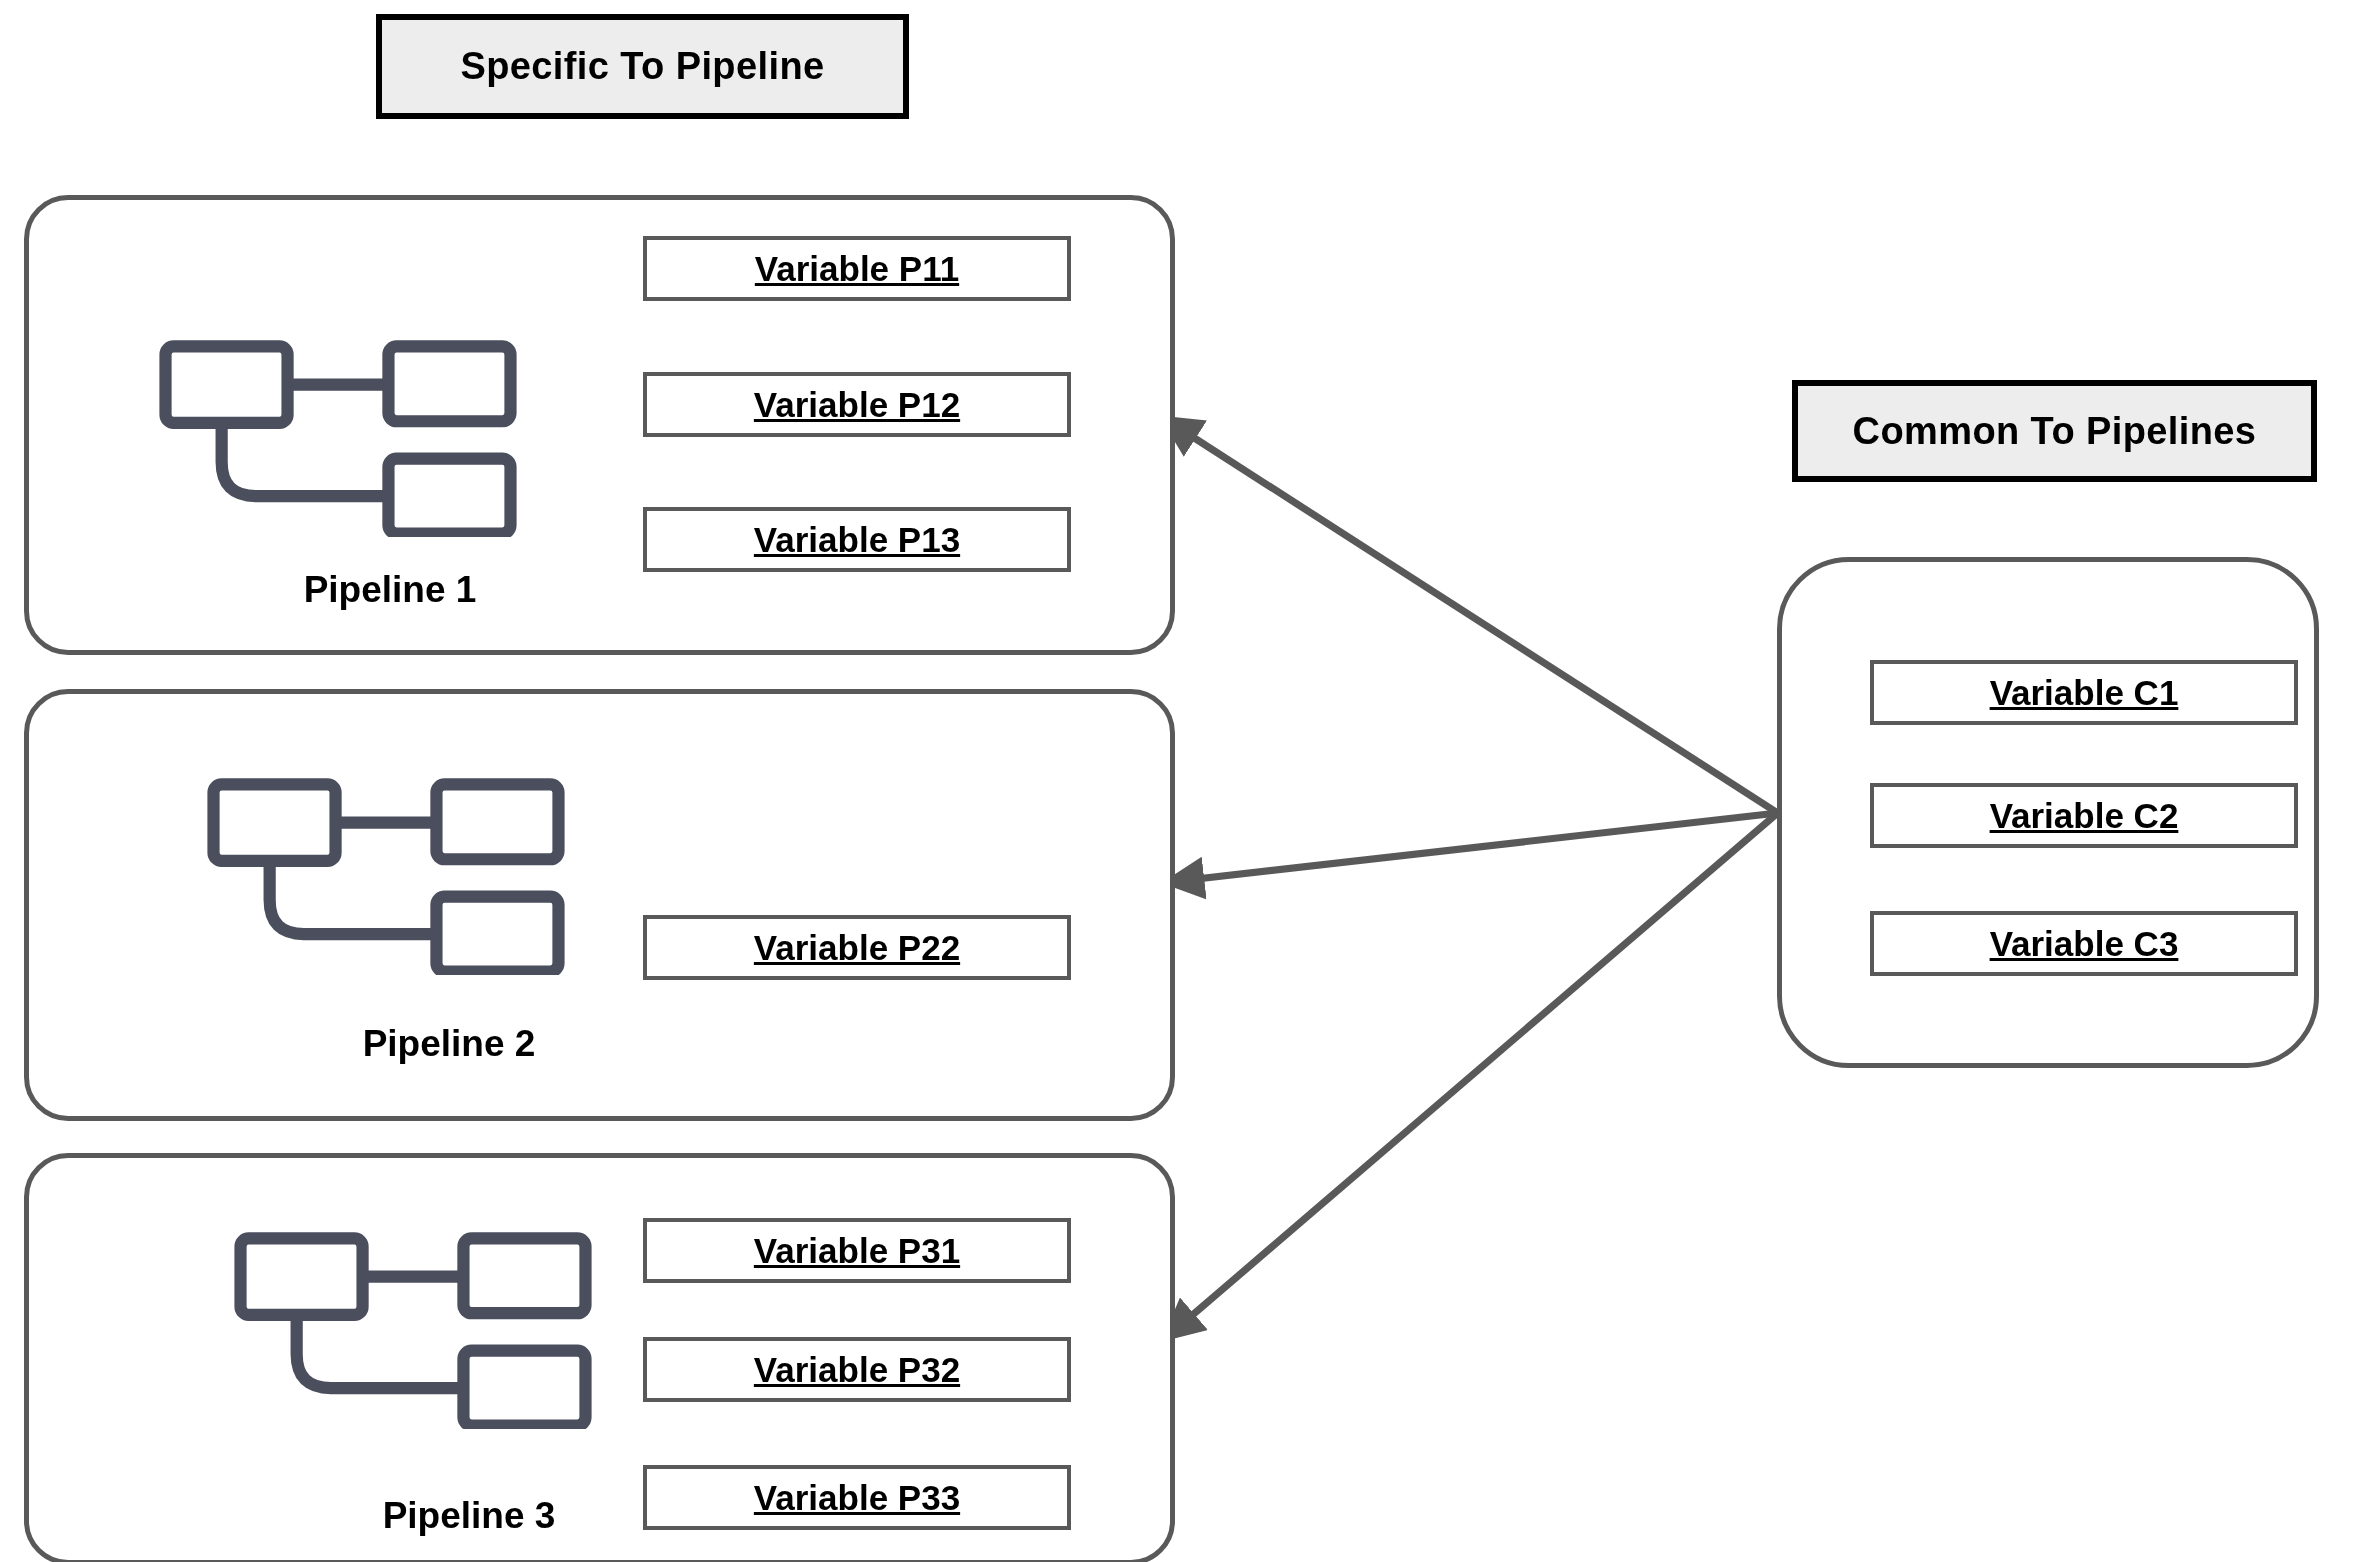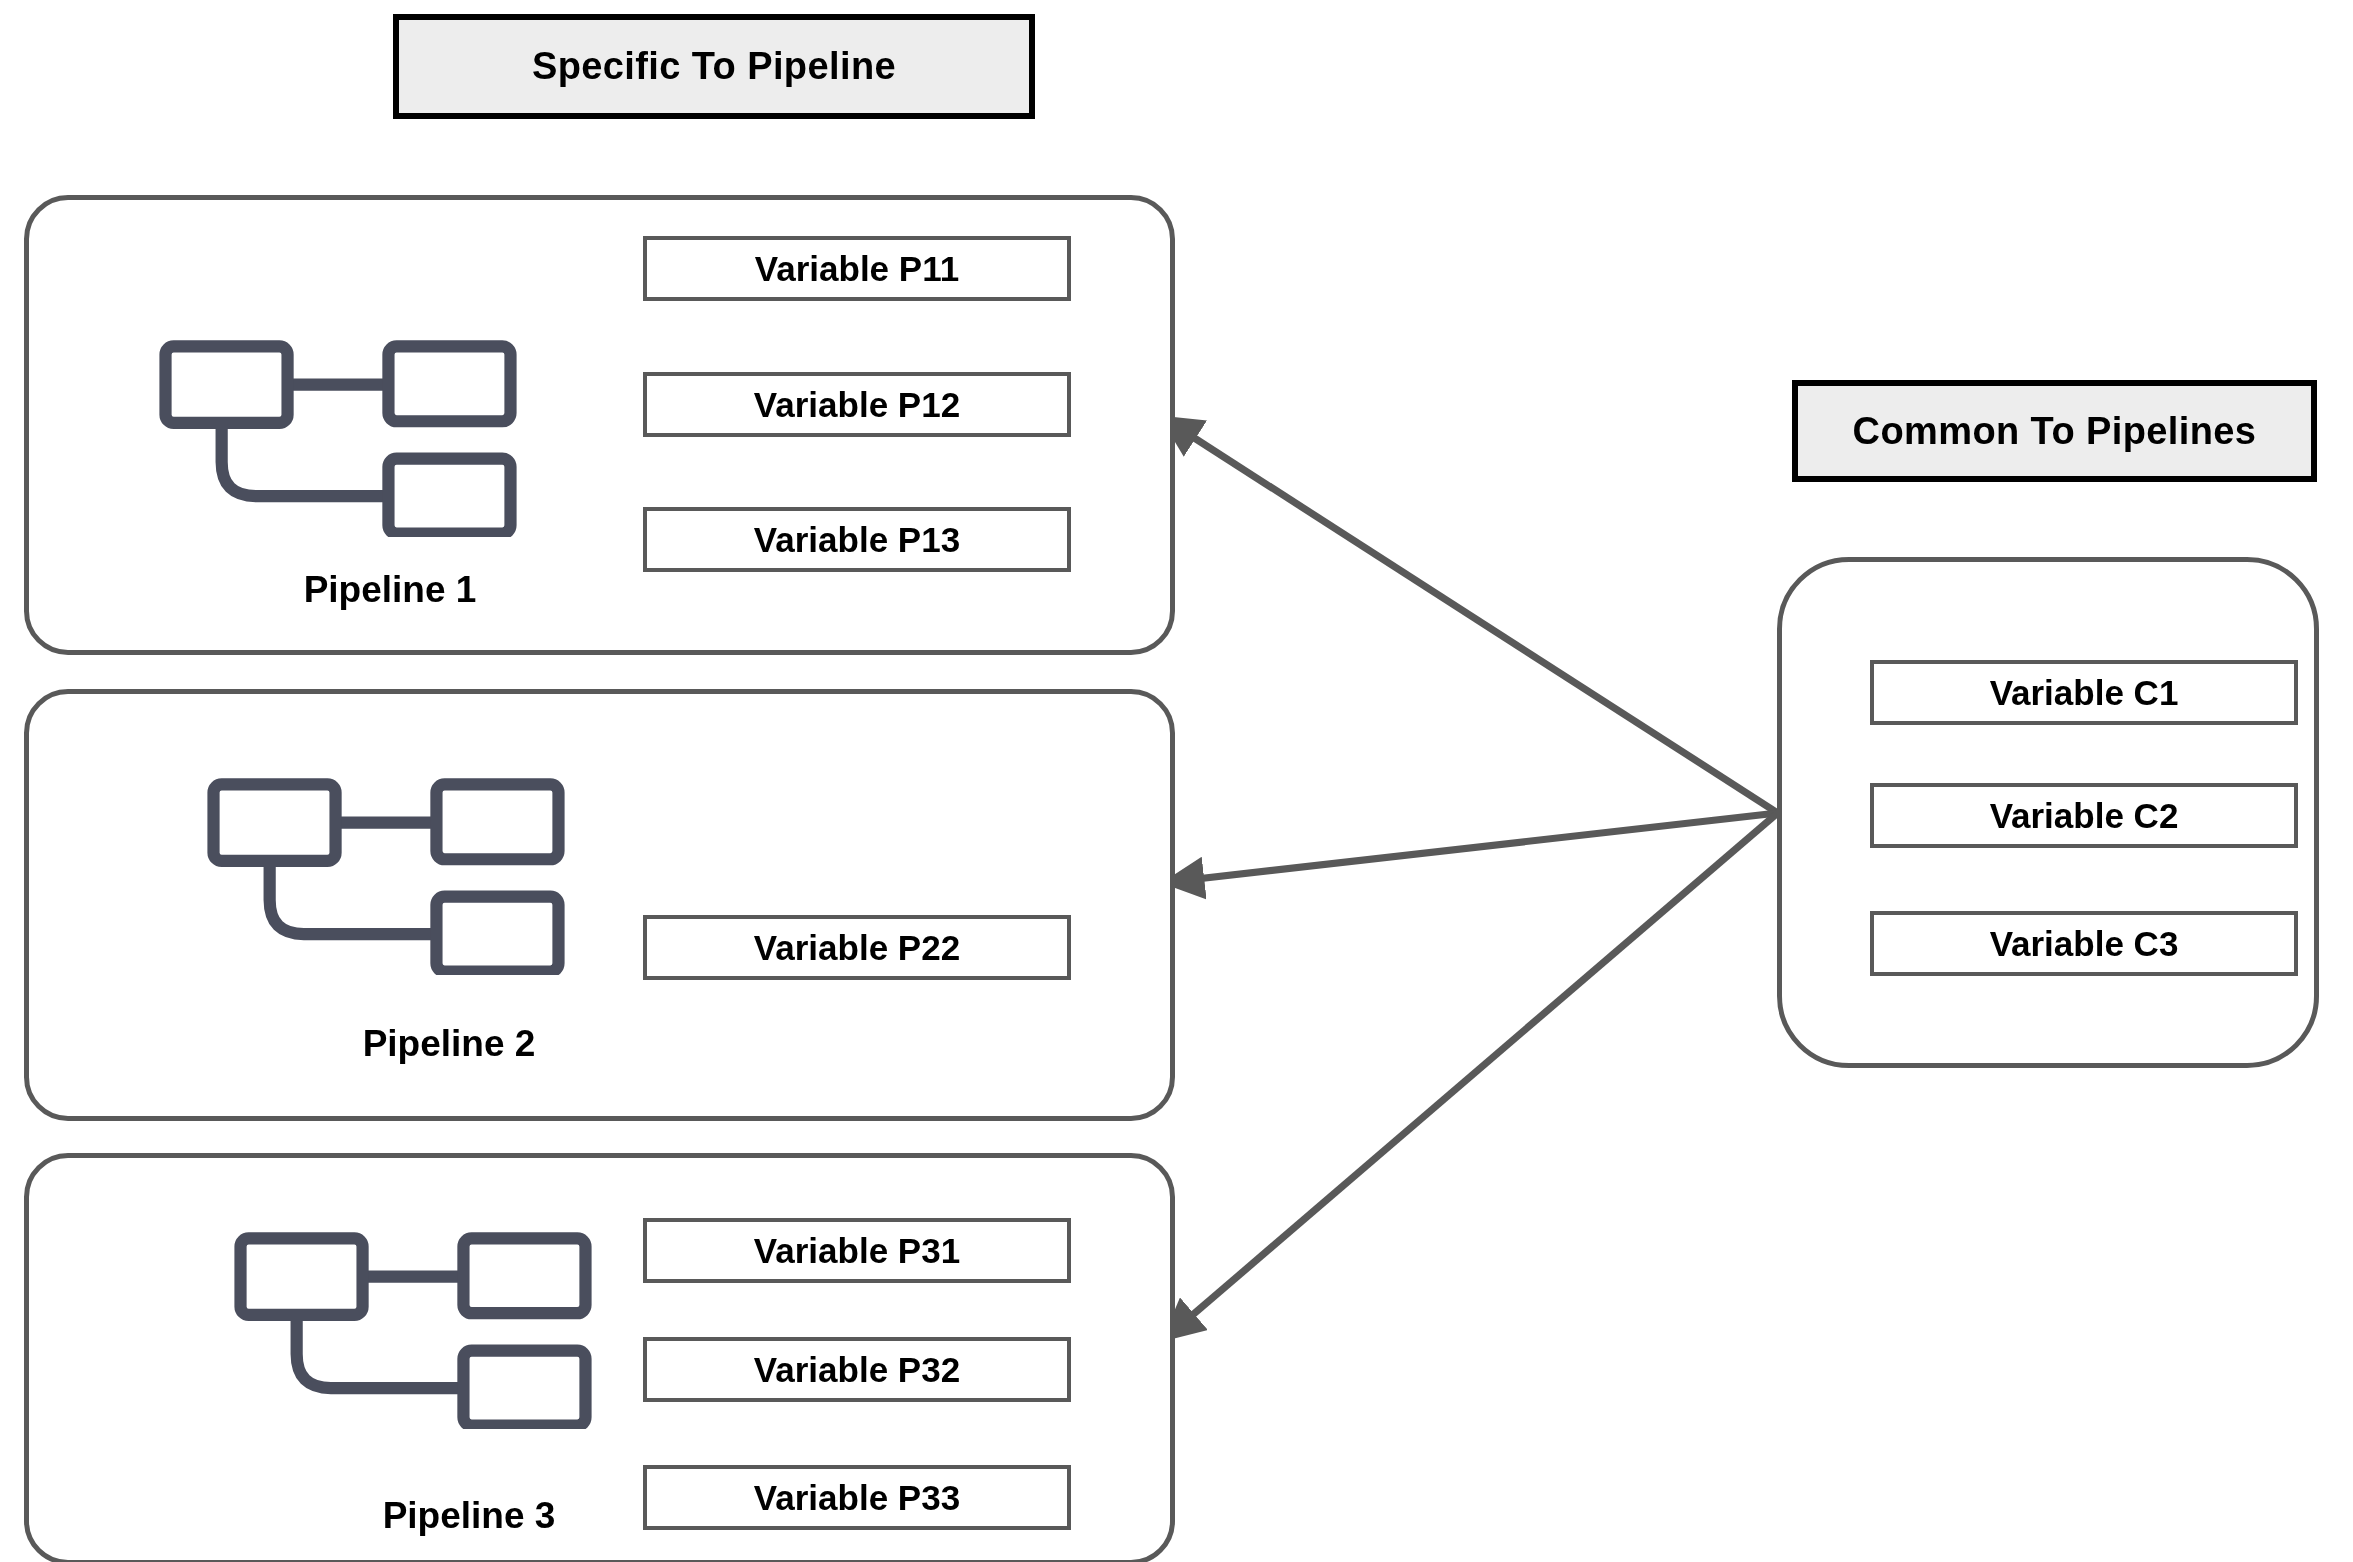--- a/index.html
+++ b/index.html
@@ -8,35 +8,35 @@
     font-family:"Liberation Sans",sans-serif;font-weight:bold;color:#000;
     overflow:hidden;
   }
   .arrows{position:absolute;left:0;top:0;pointer-events:none;}
 
   .hdr{
     position:absolute;display:flex;align-items:center;justify-content:center;
     background:#ededed;border:6.4px solid #000000;font-size:38px;letter-spacing:0.4px;
     box-sizing:border-box;
   }
-  #hdr-specific{left:393px;top:14.3px;width:642px;height:105px;}
+  #hdr-specific{left:376px;top:14.3px;width:533px;height:105px;}
   #hdr-common{left:1792px;top:380px;width:525px;height:102px;}
 
   .pipe{
     position:absolute;left:24px;width:1141px;background:#ffffff;
     border:5.6px solid #595959;border-radius:44px;box-sizing:content-box;
   }
   #pipe1{top:195px;height:450px;}
   #pipe2{top:689px;height:422px;}
   #pipe3{top:1153px;height:402px;}
 
   .vbox{
     position:absolute;width:420px;height:57px;border:4.8px solid #595959;
     display:flex;align-items:center;justify-content:center;
-    font-size:35px;background:#ffffff;
+    font-size:35px;background:#ffffff;text-decoration:underline;
   }
   .pipe .vbox{left:614px;}
   #pipe1 .v0{top:36px;}  #pipe1 .v1{top:172px;text-align:center;} #pipe1 .v2{top:307px;}
   #pipe2 .v0{top:90px;} #pipe2 .v1{top:221px;}
   #pipe3 .v0{top:60px;}  #pipe3 .v1{top:179px;} #pipe3 .v2{top:307px;}
 
   .picon{position:absolute;width:358px;height:199px;}
   #pipe1 .picon{left:130px;top:138px;}
   #pipe2 .picon{left:178px;top:82px;}
   #pipe3 .picon{left:205px;top:72px;}

